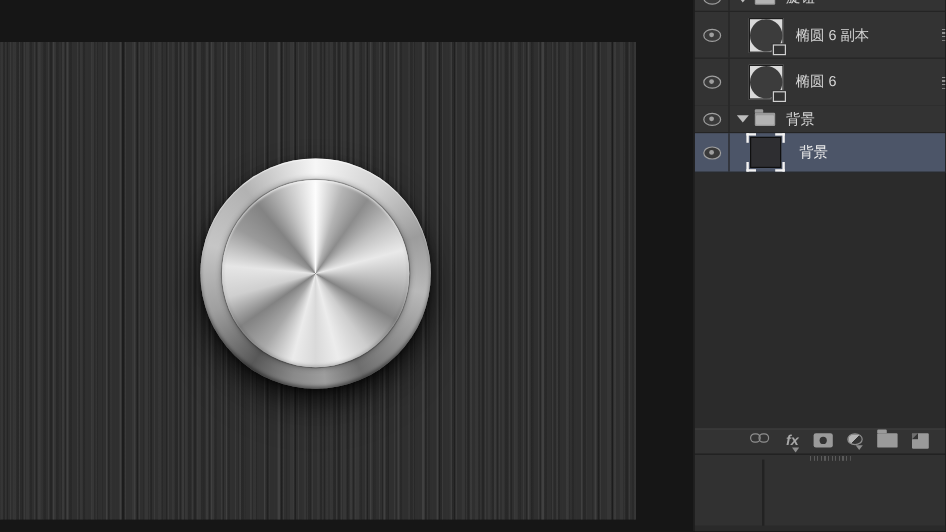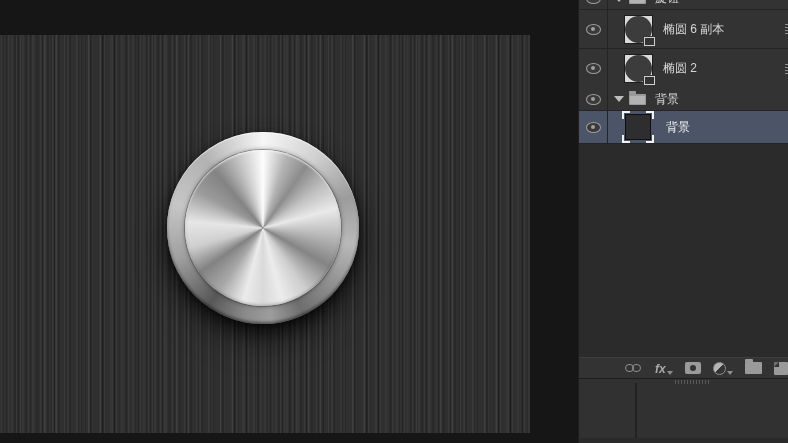--- a/index.html
+++ b/index.html
@@ -64,21 +64,21 @@
   .corner.tr{right:0;top:-1px;border-top:2px solid #f2f2f2;border-right:2px solid #f2f2f2;}
   .corner.bl{left:0;bottom:-1px;border-bottom:2px solid #f2f2f2;border-left:2px solid #f2f2f2;}
   .corner.br{right:0;bottom:-1px;border-bottom:2px solid #f2f2f2;border-right:2px solid #f2f2f2;}
   .edge-mark{position:absolute;right:0;top:50%;margin-top:-5px;width:4px;height:10px;
     background:repeating-linear-gradient(180deg,#8f8f8f 0 1px,transparent 1px 3px);}
 
   
   .ltoolbar{position:absolute;left:0;top:357px;width:210px;height:22px;background:#333333;
     border-top:1px solid #3e3e3e;border-bottom:1px solid #1d1d1d;box-sizing:border-box;
     display:flex;align-items:center;padding-left:46px;}
-  .tbtn{display:flex;align-items:flex-end;margin-right:12px;height:14px;}
+  .tbtn{display:flex;align-items:flex-end;margin-right:12px;height:14px;flex-direction:column;}
   .chain{position:relative;width:18px;height:9px;align-self:center;}
   .chain::before,.chain::after{content:"";position:absolute;top:0;width:9px;height:8px;
     border:1.5px solid #8e8e8e;border-radius:4px;box-sizing:border-box;}
   .chain::before{left:0;} .chain::after{left:7px;}
   .fxtext{font-style:italic;font-weight:bold;font-size:12px;color:#a8a8a8;line-height:12px;}
   .caret{width:0;height:0;border-left:3px solid transparent;border-right:3px solid transparent;
     border-top:4px solid #8e8e8e;margin-left:1px;margin-bottom:0;}
   .maskicon{width:16px;height:12px;background:#9a9a9a;border-radius:2px;position:relative;align-self:center;}
   .maskicon::after{content:"";position:absolute;left:5px;top:3px;width:6px;height:6px;border-radius:50%;background:#333333;}
   .adjicon{width:13px;height:13px;border-radius:50%;border:1px solid #8e8e8e;box-sizing:border-box;align-self:center;
@@ -131,21 +131,21 @@
       <span class="edge-mark"></span>
     </div>
 
     <div class="lrow r2">
       <div class="eye-cell">
         <span class="eye"></span>
       </div>
       <span class="thumb">
           <span class="vbadge"></span>
         </span>
-      <span class="lbl">椭圆 2</span>
+      <span class="lbl">椭圆 6</span>
       <span class="edge-mark"></span>
     </div>
 
     <div class="lrow r3">
       <div class="eye-cell">
         <span class="eye"></span>
       </div>
       <span class="tri"></span>
       <span class="folder"></span>
       <span class="lbl">背景</span>

